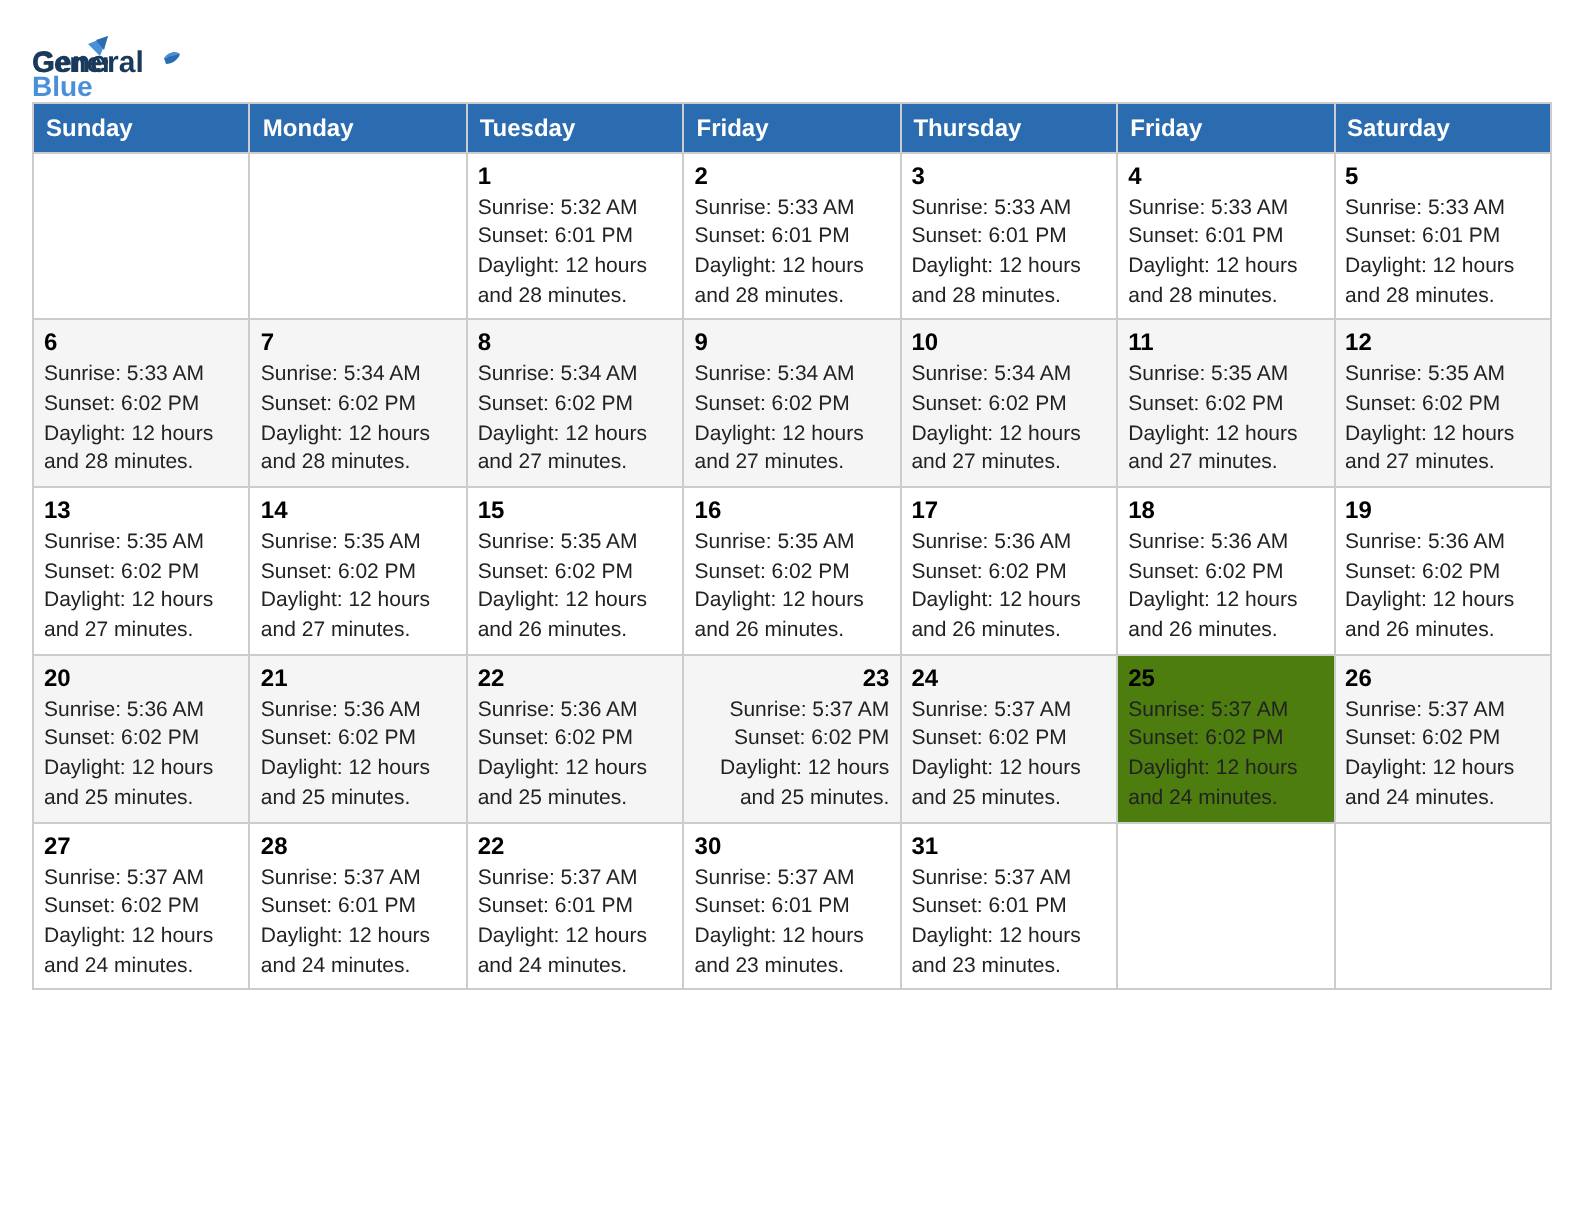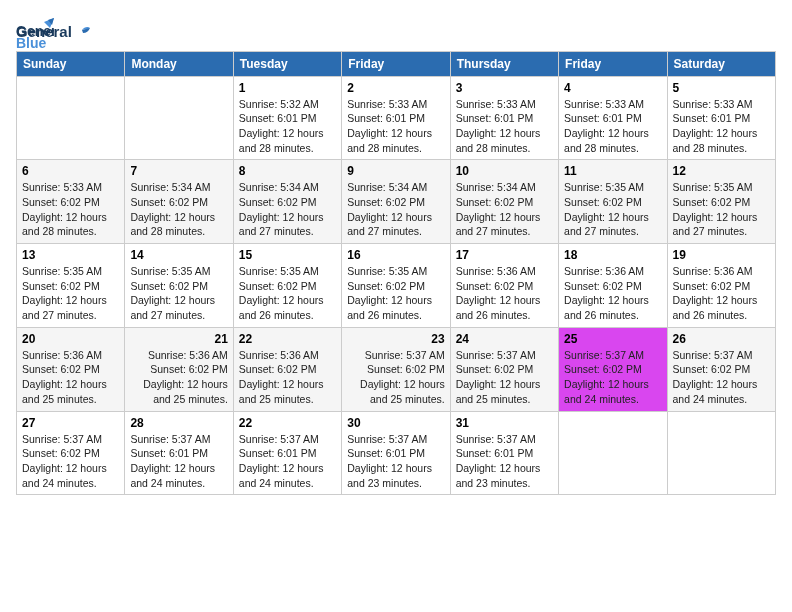--- a/index.html
+++ b/index.html
@@ -261,21 +261,21 @@
         </td>
       </tr>
       <tr>
         <td style="background: rgb(245, 245, 245);">
           <span class="day-num">20</span>
           <div class="day-info" style="white-space: pre-line;">Sunrise: 5:36 AM
 Sunset: 6:02 PM
 Daylight: 12 hours
 and 25 minutes.</div>
         </td>
-        <td style="background: rgb(245, 245, 245); text-align: right;">
+        <td style="background: rgb(245, 245, 245);">
           <span class="day-num">21</span>
           <div class="day-info" style="white-space: pre-line;">Sunrise: 5:36 AM
 Sunset: 6:02 PM
 Daylight: 12 hours
 and 25 minutes.</div>
         </td>
         <td style="background: rgb(245, 245, 245);">
           <span class="day-num">22</span>
           <div class="day-info" style="white-space: pre-line;">Sunrise: 5:36 AM
 Sunset: 6:02 PM
@@ -289,21 +289,21 @@
 Daylight: 12 hours
 and 25 minutes.</div>
         </td>
         <td style="background: rgb(245, 245, 245);">
           <span class="day-num">24</span>
           <div class="day-info" style="white-space: pre-line;">Sunrise: 5:37 AM
 Sunset: 6:02 PM
 Daylight: 12 hours
 and 25 minutes.</div>
         </td>
-        <td style="background: #d946ef; margin-left: 11px;">
+        <td style="background: #4d7c0f; margin-left: 11px;">
           <span class="day-num">25</span>
           <div class="day-info" style="white-space: pre-line;">Sunrise: 5:37 AM
 Sunset: 6:02 PM
 Daylight: 12 hours
 and 24 minutes.</div>
         </td>
         <td style="background: rgb(245, 245, 245);">
           <span class="day-num">26</span>
           <div class="day-info" style="white-space: pre-line;">Sunrise: 5:37 AM
 Sunset: 6:02 PM

